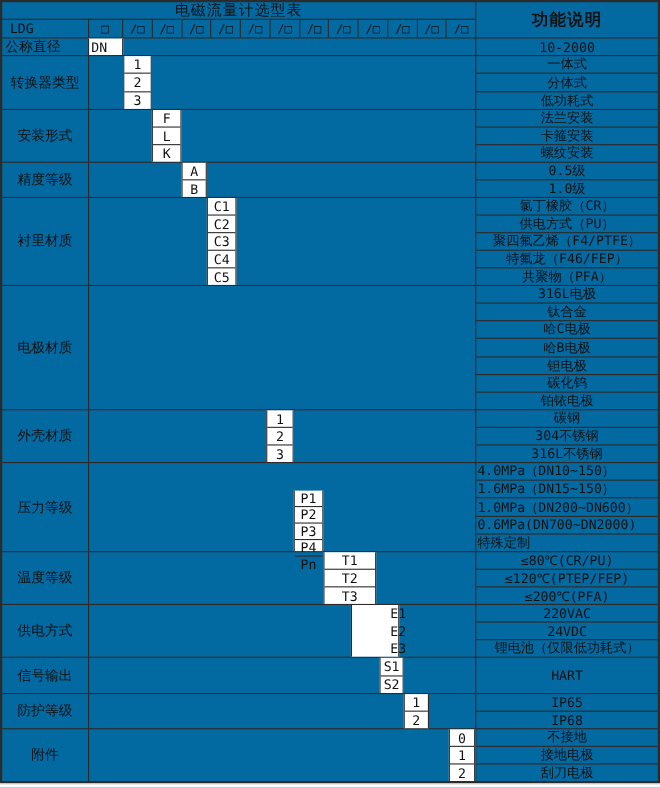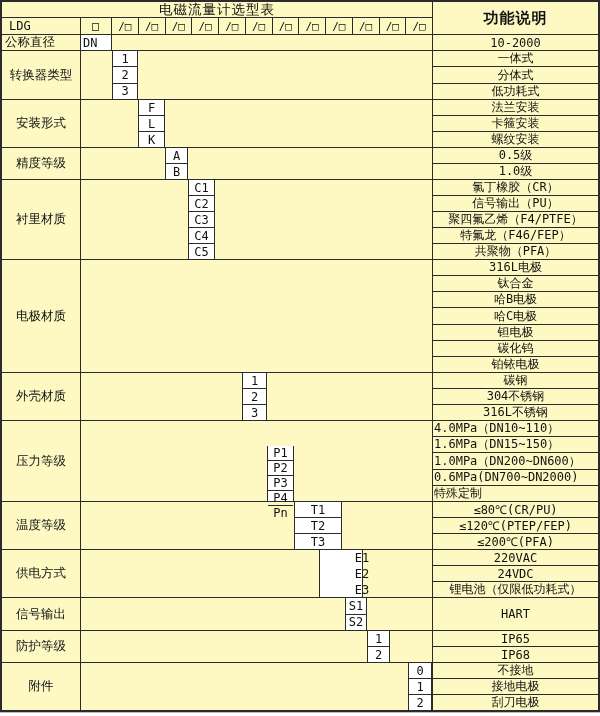--- a/index.html
+++ b/index.html
@@ -1,21 +1,21 @@
 <!DOCTYPE html>
 <html><head>
 <meta charset="utf-8">
 <style>
   :root{
     --line:#2b2b2b;
     --rh:16.0909px;
   }
   html,body{margin:0;padding:0;background:#ffffff;}
   #stage{
-    position:relative;width:600px;height:716px;background:#fef9c3;overflow:hidden;
+    position:relative;width:600px;height:716px;background:#0369a1;overflow:hidden;
     font-family:"DejaVu Sans Mono","Liberation Mono",monospace;
     color:#111;
   }
   #tbl{
     position:absolute;left:0;top:0;width:600px;height:712px;
     border:2px solid var(--line);
     box-sizing:border-box;
   }
   #tbl-inner{position:relative;width:596px;height:708px;}
   .vline{position:absolute;width:1px;background:var(--line);z-index:5;}
@@ -141,33 +141,33 @@
             <div class="cat-label">衬里材质</div>
             <div class="code-col" style="left: 186px; width: 27px;">
               <div class="code-cell">C1</div>
               <div class="code-cell">C2</div>
               <div class="code-cell">C3</div>
               <div class="code-cell">C4</div>
               <div class="code-cell">C5</div>
             </div>
             <div class="func-col">
               <div class="desc-cell">氯丁橡胶（CR）</div>
-              <div class="desc-cell">信号输出（PU）</div>
+              <div class="desc-cell">供电方式（PU）</div>
               <div class="desc-cell">聚四氟乙烯（F4/PTFE）</div>
               <div class="desc-cell">特氟龙（F46/FEP）</div>
               <div class="desc-cell">共聚物（PFA）</div>
             </div>
           </div>
           <div class="block" style="height: 113px;">
             <div class="cat-label">电极材质</div>
             <div class="func-col">
               <div class="desc-cell">316L电极</div>
               <div class="desc-cell">钛合金</div>
+              <div class="desc-cell">哈C电极</div>
               <div class="desc-cell">哈B电极</div>
-              <div class="desc-cell">哈C电极</div>
               <div class="desc-cell">钽电极</div>
               <div class="desc-cell">碳化钨</div>
               <div class="desc-cell">铂铱电极</div>
             </div>
           </div>
           <div class="block" style="height: 48px;">
             <div class="cat-label">外壳材质</div>
             <div class="code-col" style="left: 240px; width: 25px;">
               <div class="code-cell">1</div>
               <div class="code-cell">2</div>
@@ -182,21 +182,21 @@
           <div class="block" style="height: 81px;">
             <div class="cat-label">压力等级</div>
             <div class="code-col" style="left: 265px; width: 27px; margin-top: 25px;">
               <div class="code-cell">P1</div>
               <div class="code-cell">P2</div>
               <div class="code-cell">P3</div>
               <div class="code-cell">P4</div>
               <div class="code-cell">Pn</div>
             </div>
             <div class="func-col">
-              <div class="desc-cell al">4.0MPa（DN10~110）</div>
+              <div class="desc-cell al">4.0MPa（DN10~150）</div>
               <div class="desc-cell al">1.6MPa（DN15~150）</div>
               <div class="desc-cell al">1.0MPa（DN200~DN600）</div>
               <div class="desc-cell al">0.6MPa(DN700~DN2000)</div>
               <div class="desc-cell al">特殊定制</div>
             </div>
           </div>
           <div class="block" style="height: 48px;">
             <div class="cat-label">温度等级</div>
             <div class="code-col" style="left: 292px; width: 48px;">
               <div class="code-cell">T1</div>

